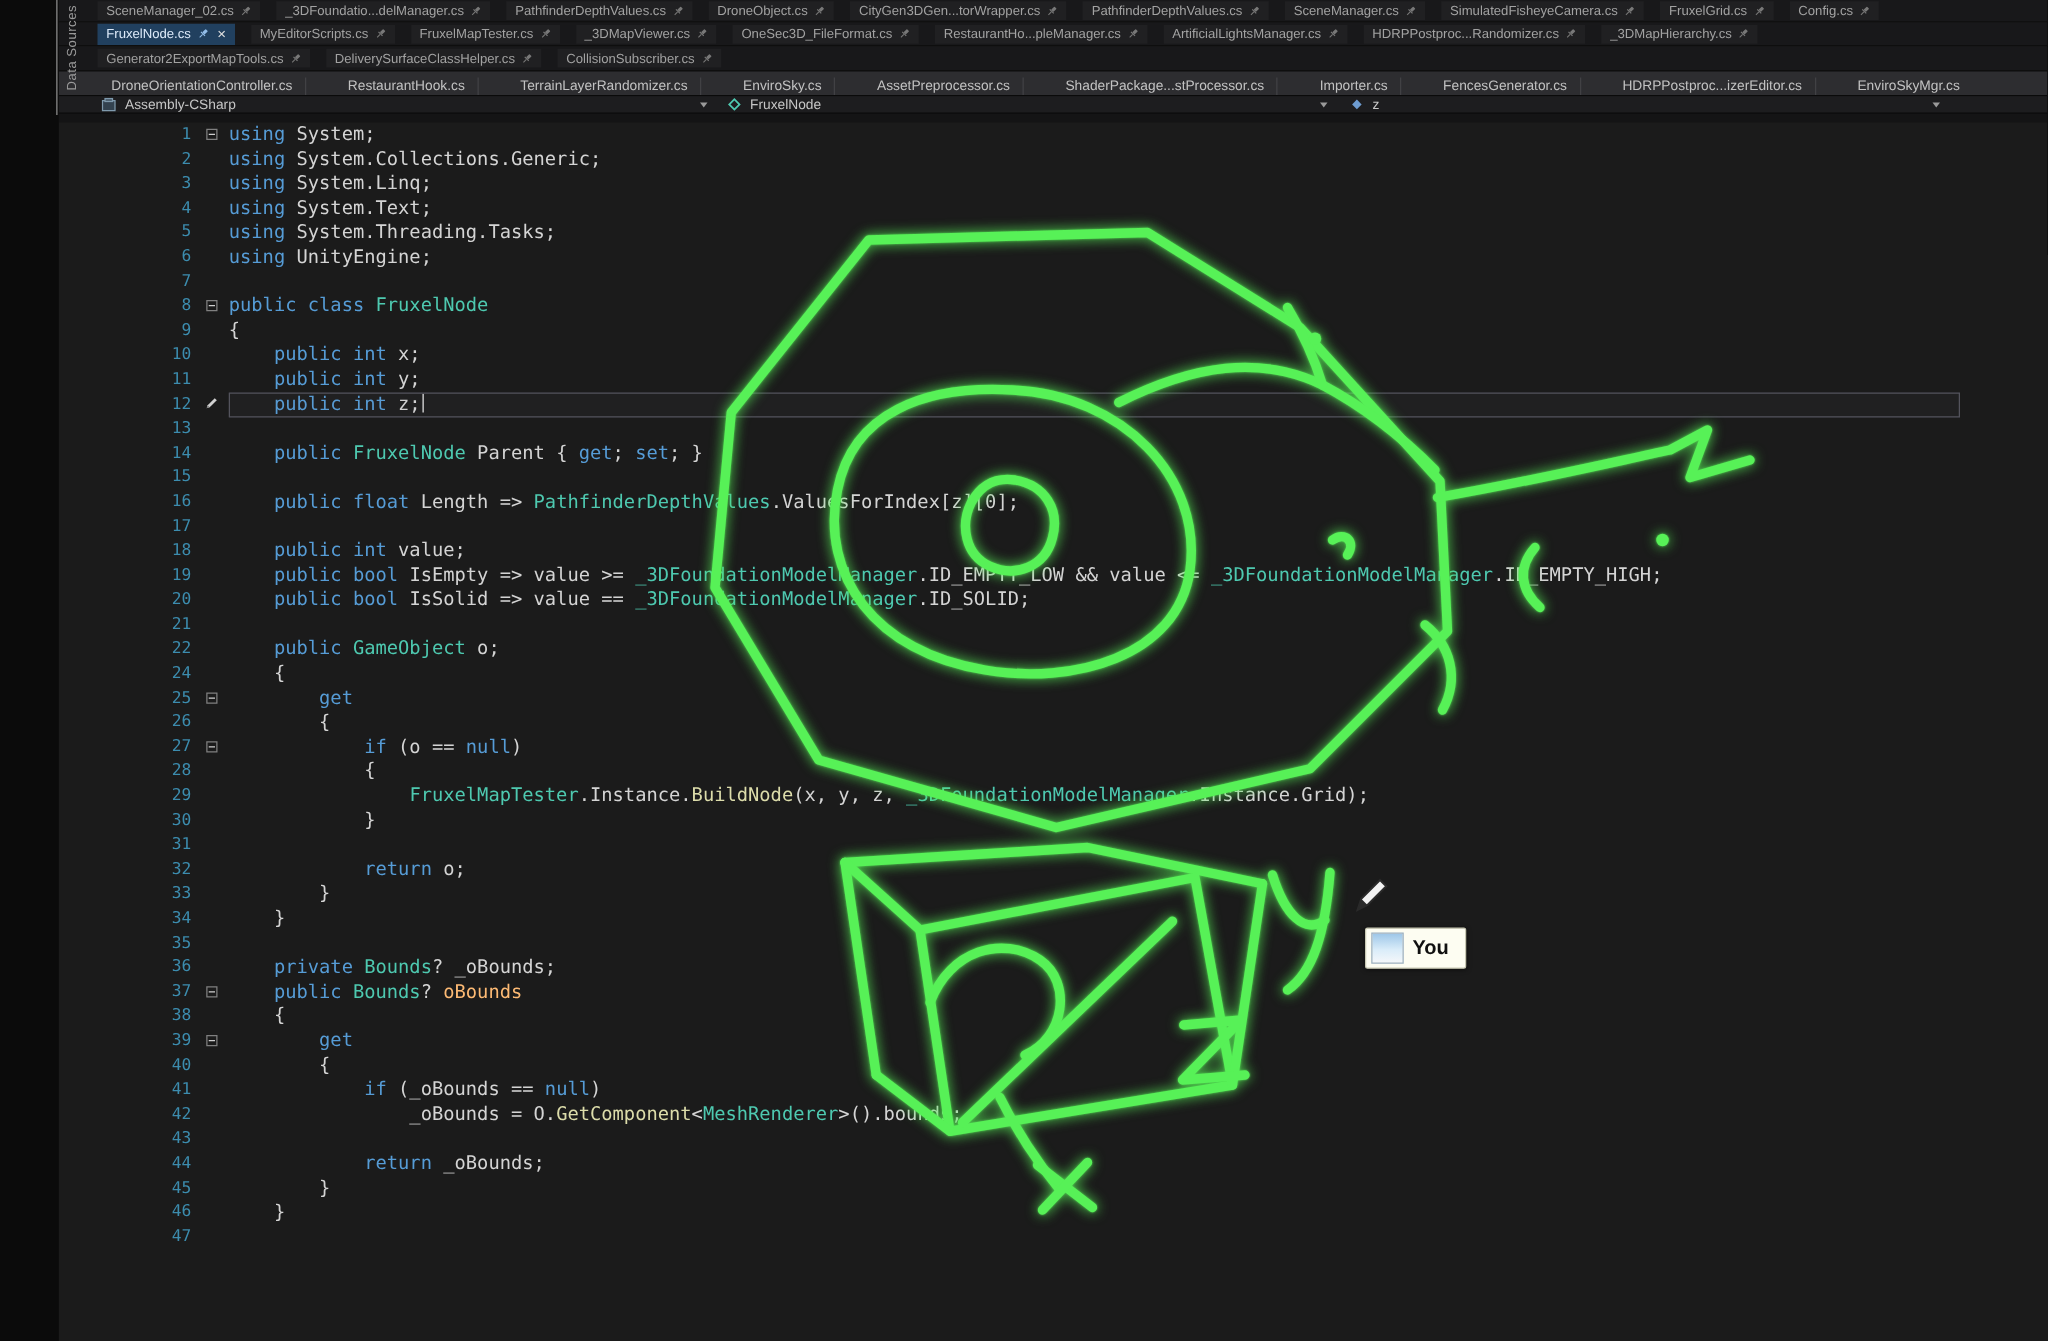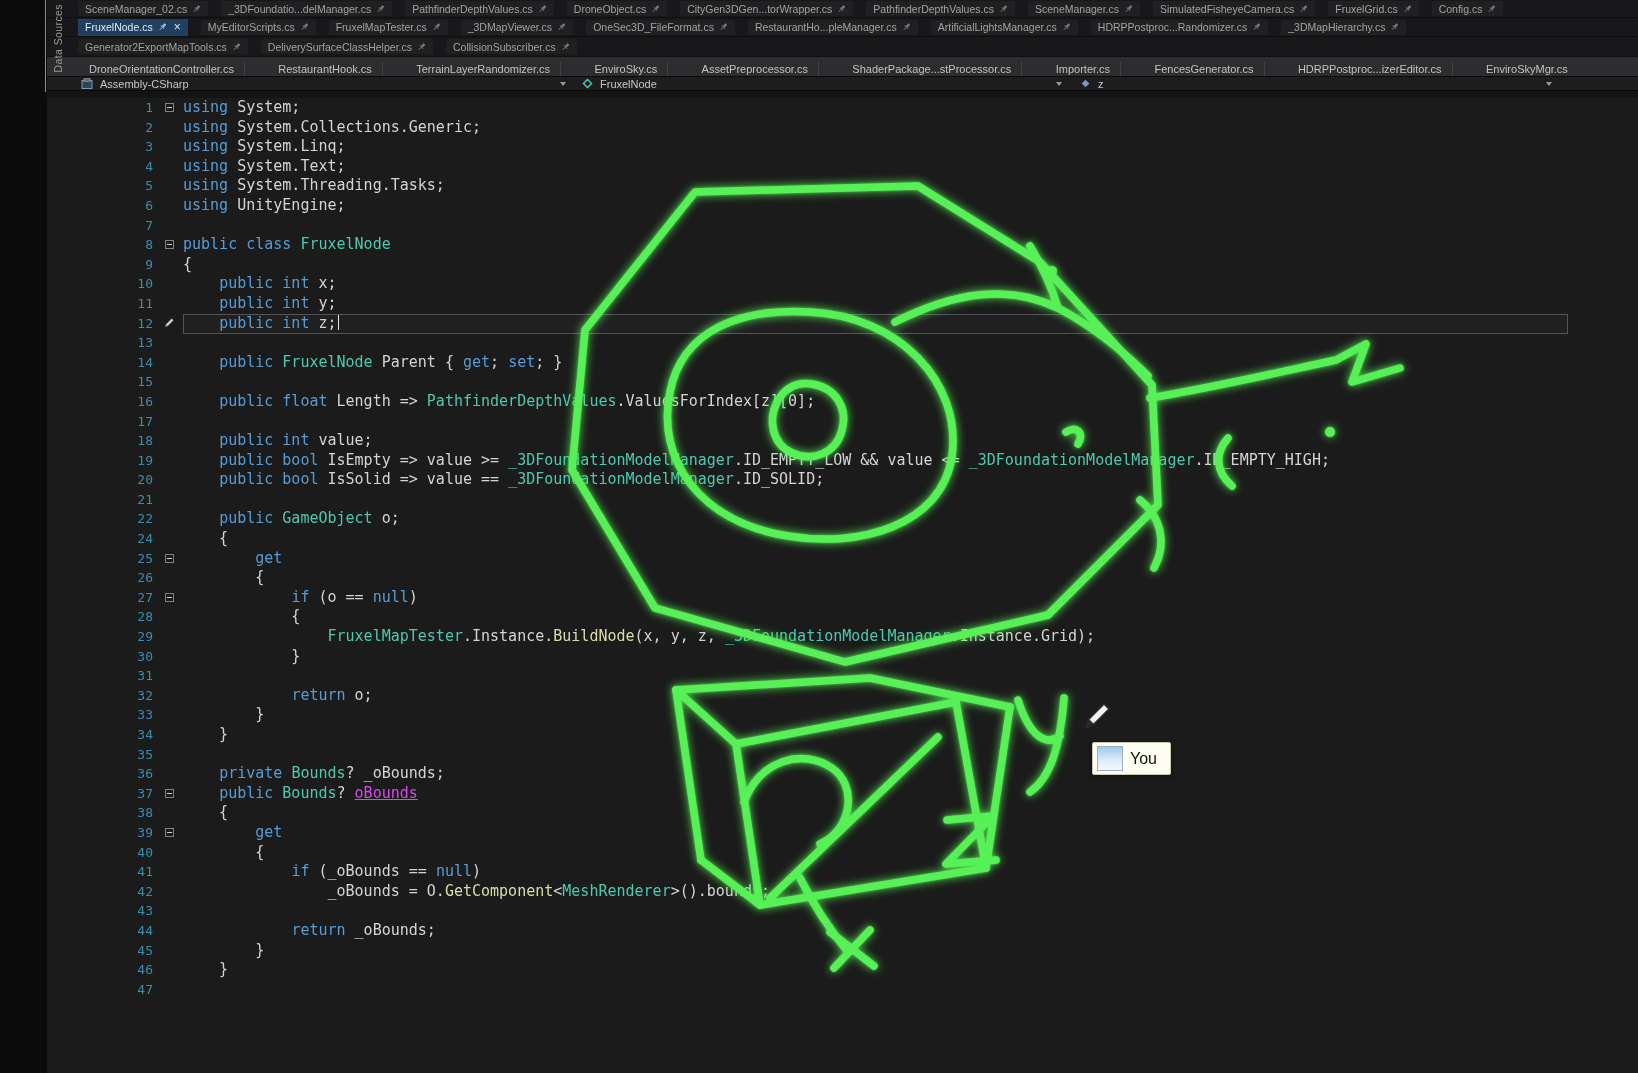--- a/index.html
+++ b/index.html
@@ -40,35 +40,35 @@
   
   .editor{position:absolute;top:98px;left:0;right:0;bottom:0;background:#1b1b1b;
           font-family:"DejaVu Sans Mono",monospace;font-size:15px;line-height:19.6px}
   .code-line{display:flex;height:19.6px;white-space:pre;position:relative}
   .ln{width:108px;flex:none;text-align:right;color:#3c8cae;font-size:13px;line-height:19.6px;padding-right:2px}
   .fold{width:28px;flex:none;display:flex;align-items:center;justify-content:center}
   .foldbox{width:9px;height:9px;border:1px solid #808080;position:relative;background:#1b1b1b}
   .foldbox:after{content:"";position:absolute;left:1px;right:1px;top:3px;height:1px;background:#cfcfcf}
   .code-text{flex:1;color:#d4d4d4;white-space:pre}
   .tk-k{color:#569cd6}.tk-t{color:#4ec9b0}.tk-m{color:#dcdcaa}.tk-p{color:#d4d4d4}
-  .tk-u{color:#d946ef;text-decoration:underline}
+  .tk-u{color:#fdba74;}
   .current-line{position:absolute;left:136px;width:1385px;height:20px;border:1px solid #53535c;background:rgba(130,130,150,.05);pointer-events:none;z-index:2}
   .caret{display:inline-block;width:1.5px;height:15px;background:#ececec;vertical-align:-2px;margin-left:1px}
 
   
   .overlay-svg{position:absolute;inset:0;z-index:20;pointer-events:none;
                filter:drop-shadow(0 0 5px rgba(87,241,87,.55)) drop-shadow(0 0 1px rgba(87,241,87,.8))}
   .stroke{fill:none;stroke-width:7.5;stroke-linecap:round;stroke-linejoin:round}
   .pencil-cursor{position:absolute;left:1082px;top:700px;z-index:23}
   .you-badge{position:absolute;left:1092px;top:742px;z-index:22;display:flex;align-items:center;gap:7px;
              background:#fdfdf2;border:1px solid #c9c9b4;border-radius:2px;padding:3px 13px 3px 4px;
              box-shadow:0 1px 4px rgba(0,0,0,.45)}
   .you-avatar{width:26px;height:25px;border:1px solid #9aafc0;
               background:linear-gradient(180deg,#9ec7e8 0%,#d9ecf9 55%,#f4f7fa 100%)}
-  .you-label{font-weight:normal;font-size:16px;color:#101010}
+  .you-label{font-weight:bold;font-size:16px;color:#101010}
 </style>
 </head>
 <body>
 
 <div class="app">
   <div class="left-strip"></div>
   <div class="vtab-line"></div>
   <div class="vtab">Data Sources</div>
 
   <div class="main">

